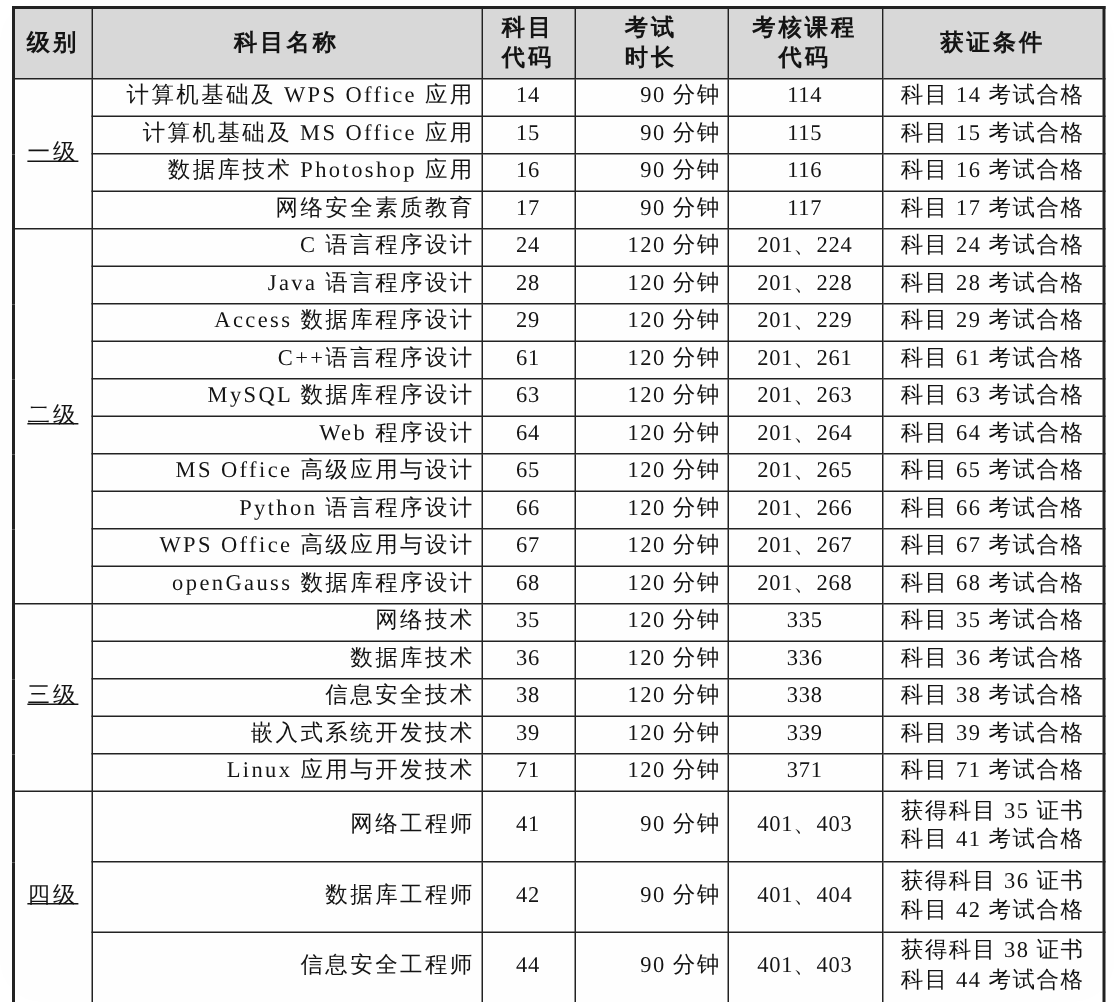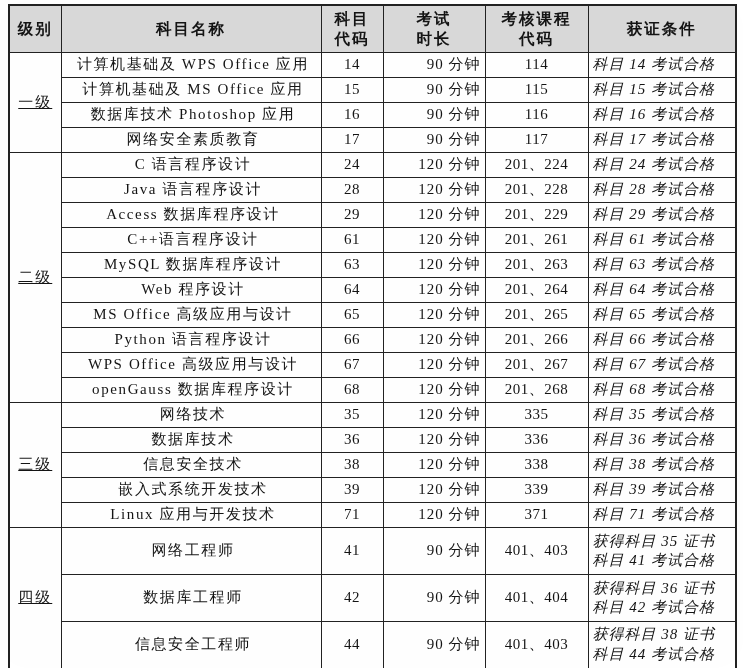--- a/index.html
+++ b/index.html
@@ -45,39 +45,39 @@
   }
   tr.std{height:25px;}
   tr.tall{height:47px;}
   td.level{
     text-align:center;
     vertical-align:middle;
     letter-spacing:2px;
     text-decoration:underline;
   }
   td.subject{
-    text-align:center;
+    text-align:right;
     padding-left:8px;
     letter-spacing:1.6px;
     white-space:nowrap;
   }
   td.num{
     text-align:center;
     letter-spacing:0.5px;
     margin-left:48px;
   }
   td.duration{
     text-align:right;
     letter-spacing:1px;
   }
   td.condition{
+    text-align:center;
     letter-spacing:1px;
     white-space:pre-line;
     vertical-align:middle;
-    font-style:italic;
   }
 </style>
 </head>
 <body>
 
 <div class="page">
   <table>
     <colgroup>
       <col style="width:52px">
       <col style="width:260px">

